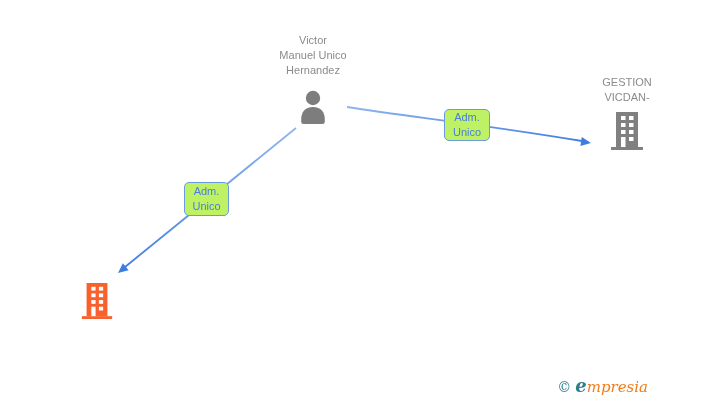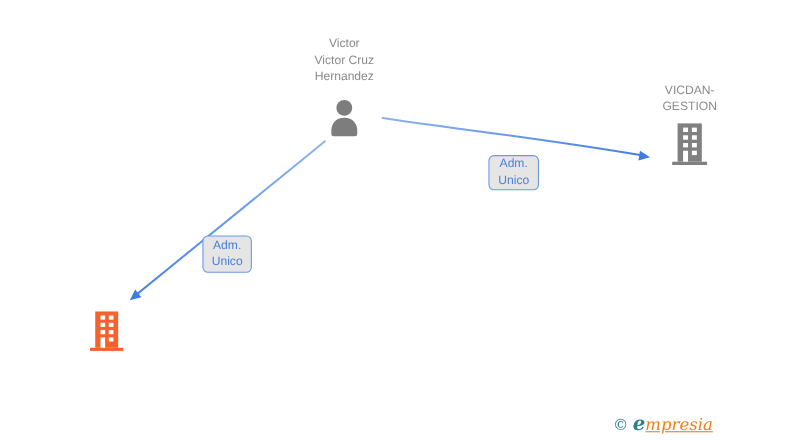--- a/index.html
+++ b/index.html
@@ -20,35 +20,35 @@
 
   .vicdan-node { left:547px; top:75px; }
   .vicdan-node .icon { margin-top:7px; }
 
   .casas-node  { left:17px; top:283px; }
   .casas-node .node-name { margin-top:6px; }
 
   .icon { display:block; }
 
   .edge-label {
-    position:absolute; box-sizing:border-box; background:#e5e5e5;
+    position:absolute; box-sizing:border-box; background:#bef264;
     border:1px solid var(--label-border); border-radius:5px;
     color:var(--label-text); font-size:11px; line-height:15px; text-align:center;
-    display:flex; flex-direction:column; justify-content:center;margin-top:32px;
+    display:flex; flex-direction:column; justify-content:center;
   }
   .edge-label-1 { left:184px; top:182px; width:45px; height:34px; }
   .edge-label-2 { left:444px; top:109px; width:46px; height:32px; }
 
   .watermark {
     position:absolute; right:4px; bottom:4px;
     font-family:"DejaVu Serif", serif; font-style:italic; white-space:nowrap;
   }
   .wm-copy  { color:var(--brand-teal); font-size:14px; font-style:normal; margin-right:4px; }
   .wm-e     { color:var(--brand-teal); font-size:18px; font-weight:bold; }
-  .wm-rest  { color:var(--brand-orange); font-size:15px;text-decoration:underline; }
+  .wm-rest  { color:var(--brand-orange); font-size:15px; }
 </style>
 </head>
 <body>
 
 <div class="canvas">
 
   <svg class="edges-layer" width="728" height="400" viewBox="0 0 728 400">
     <defs>
       <linearGradient id="grad-right" gradientUnits="userSpaceOnUse" x1="347" y1="107" x2="591" y2="143">
         <stop offset="0" stop-color="#8fb4ee"></stop>
@@ -61,33 +61,33 @@
     </defs>
     <path class="edge-line" d="M347,107 C410,117 480,124 582,141" stroke="url(#grad-right)"></path>
     <polygon class="edge-head" points="591,143 580.4,146.0 581.8,137.1"></polygon>
     <line class="edge-line" x1="296" y1="128" x2="125" y2="267" stroke="url(#grad-left)"></line>
     <polygon class="edge-head" points="118,273 122.9,263.2 128.6,270.2"></polygon>
   </svg>
 
   <div class="node person-node">
     <div class="node-name">
       <div>Victor</div>
-      <div>Victor Cruz</div>
+      <div>Manuel Unico</div>
       <div>Hernandez</div>
     </div>
     <svg class="icon" width="30" height="34" viewBox="0 0 30 34">
       <circle cx="15" cy="8" r="7.2" fill="var(--person-gray)"></circle>
       <path d="M15,17 C7,17 3.2,22.5 3.2,29 L3.2,31.8 Q3.2,34 5.5,34 L24.5,34 Q26.8,34 26.8,31.8 L26.8,29 C26.8,22.5 23,17 15,17 Z" fill="var(--person-gray)"></path>
     </svg>
   </div>
 
   <div class="node vicdan-node">
     <div class="node-name">
+      <div>GESTION</div>
       <div>VICDAN-</div>
-      <div>GESTION</div>
     </div>
     <svg class="icon" width="32" height="38" viewBox="0 0 32 38">
       <rect x="5" y="0" width="22" height="35" fill="var(--building-gray)"></rect>
       <rect x="0" y="35" width="32" height="3" fill="var(--building-gray)"></rect>
       <g fill="#ffffff">
         <rect x="10" y="4" width="4.5" height="4"></rect>
           <rect x="18" y="4" width="4.5" height="4"></rect>
         <rect x="10" y="11" width="4.5" height="4"></rect>
           <rect x="18" y="11" width="4.5" height="4"></rect>
         <rect x="10" y="18" width="4.5" height="4"></rect>

